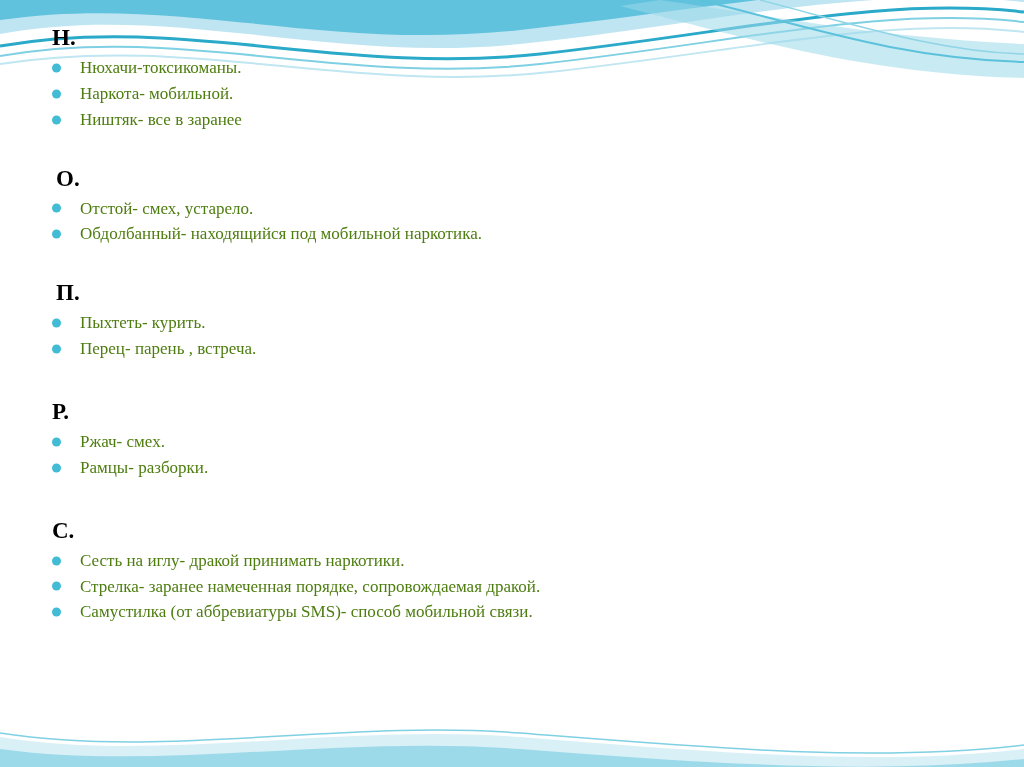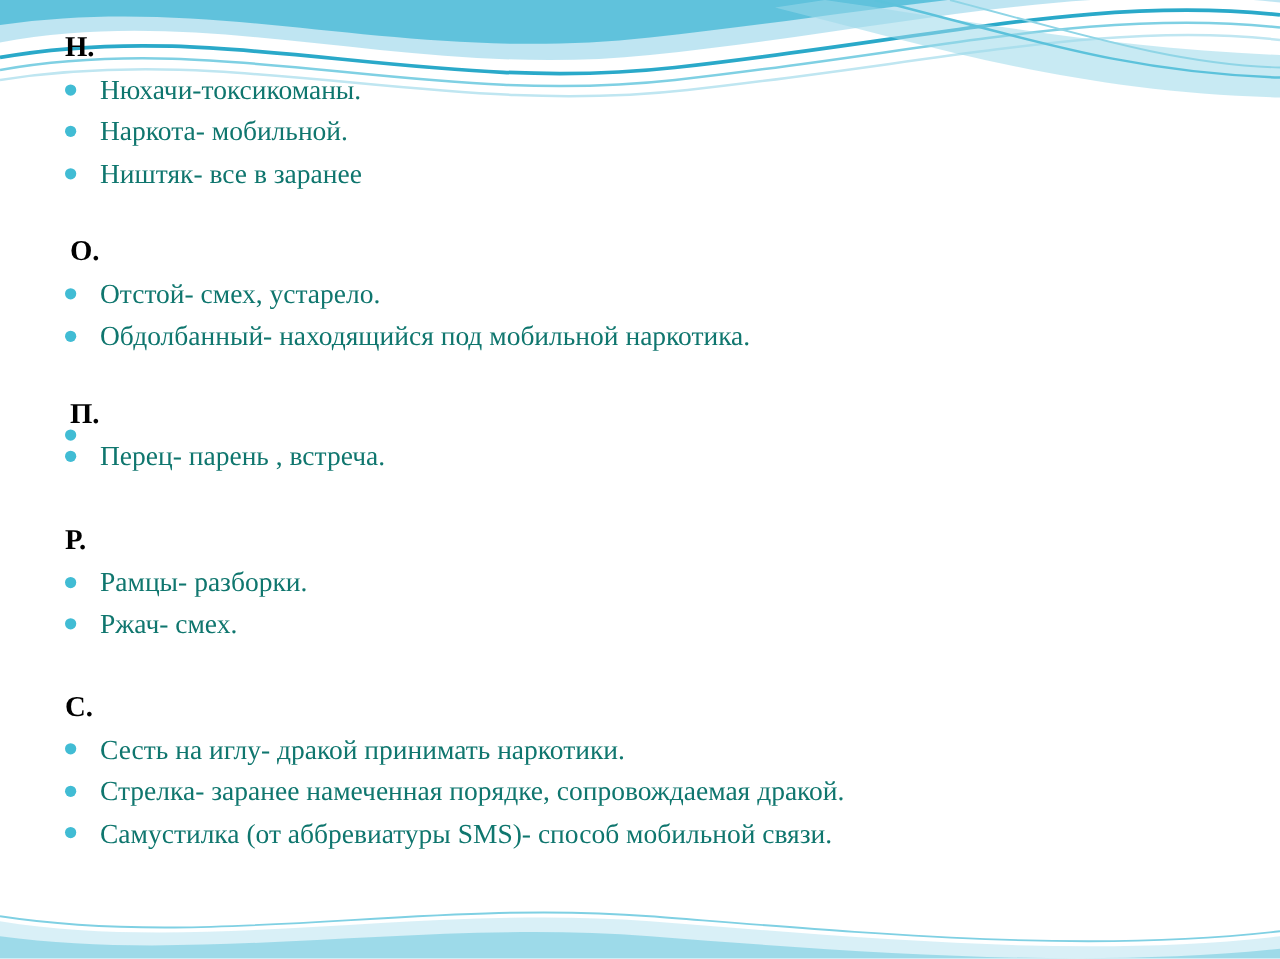--- a/index.html
+++ b/index.html
@@ -57,22 +57,22 @@
     line-height: 1.35;
   }
   ul.items {
     list-style: none;
     margin: 0;
     padding: 0;
   }
   ul.items li {
     position: relative;
     font-family: "Liberation Serif", serif;
-    font-size: 22px;
-    color: #0f766e;
+    font-size: 17px;
+    color: #4d7c0f;
     line-height: 1.52;
     padding: 0 0 0 80px;
     margin: 0;
   }
   ul.items li .bullet {
     position: absolute;
     left: 52px;
     top: 50%;
     transform: translateY(-50%);
     width: 9px;
@@ -119,32 +119,32 @@
         <li><span class="bullet"></span><span>Отстой- смех, устарело.</span></li>
         <li><span class="bullet"></span><span>Обдолбанный- находящийся под мобильной наркотика.</span></li>
       </ul>
     </div>
 
     <div class="spacer-md"></div>
 
     <div class="group">
       <div class="group-letter" style="padding-left:56px">П.</div>
       <ul class="items">
-        <li><span class="bullet"></span></li>
+        <li><span class="bullet"></span><span>Пыхтеть- курить.</span></li>
         <li><span class="bullet"></span><span>Перец- парень , встреча.</span></li>
       </ul>
     </div>
 
     <div class="spacer-lg"></div>
 
     <div class="group">
       <div class="group-letter">Р.</div>
       <ul class="items">
+        <li><span class="bullet"></span><span>Ржач- смех.</span></li>
         <li><span class="bullet"></span><span>Рамцы- разборки.</span></li>
-        <li><span class="bullet"></span><span>Ржач- смех.</span></li>
       </ul>
     </div>
 
     <div class="spacer-lg"></div>
 
     <div class="group">
       <div class="group-letter">С.</div>
       <ul class="items">
         <li><span class="bullet"></span><span>Сесть на иглу- дракой принимать наркотики.</span></li>
         <li><span class="bullet"></span><span>Стрелка- заранее намеченная порядке, сопровождаемая дракой.</span></li>

